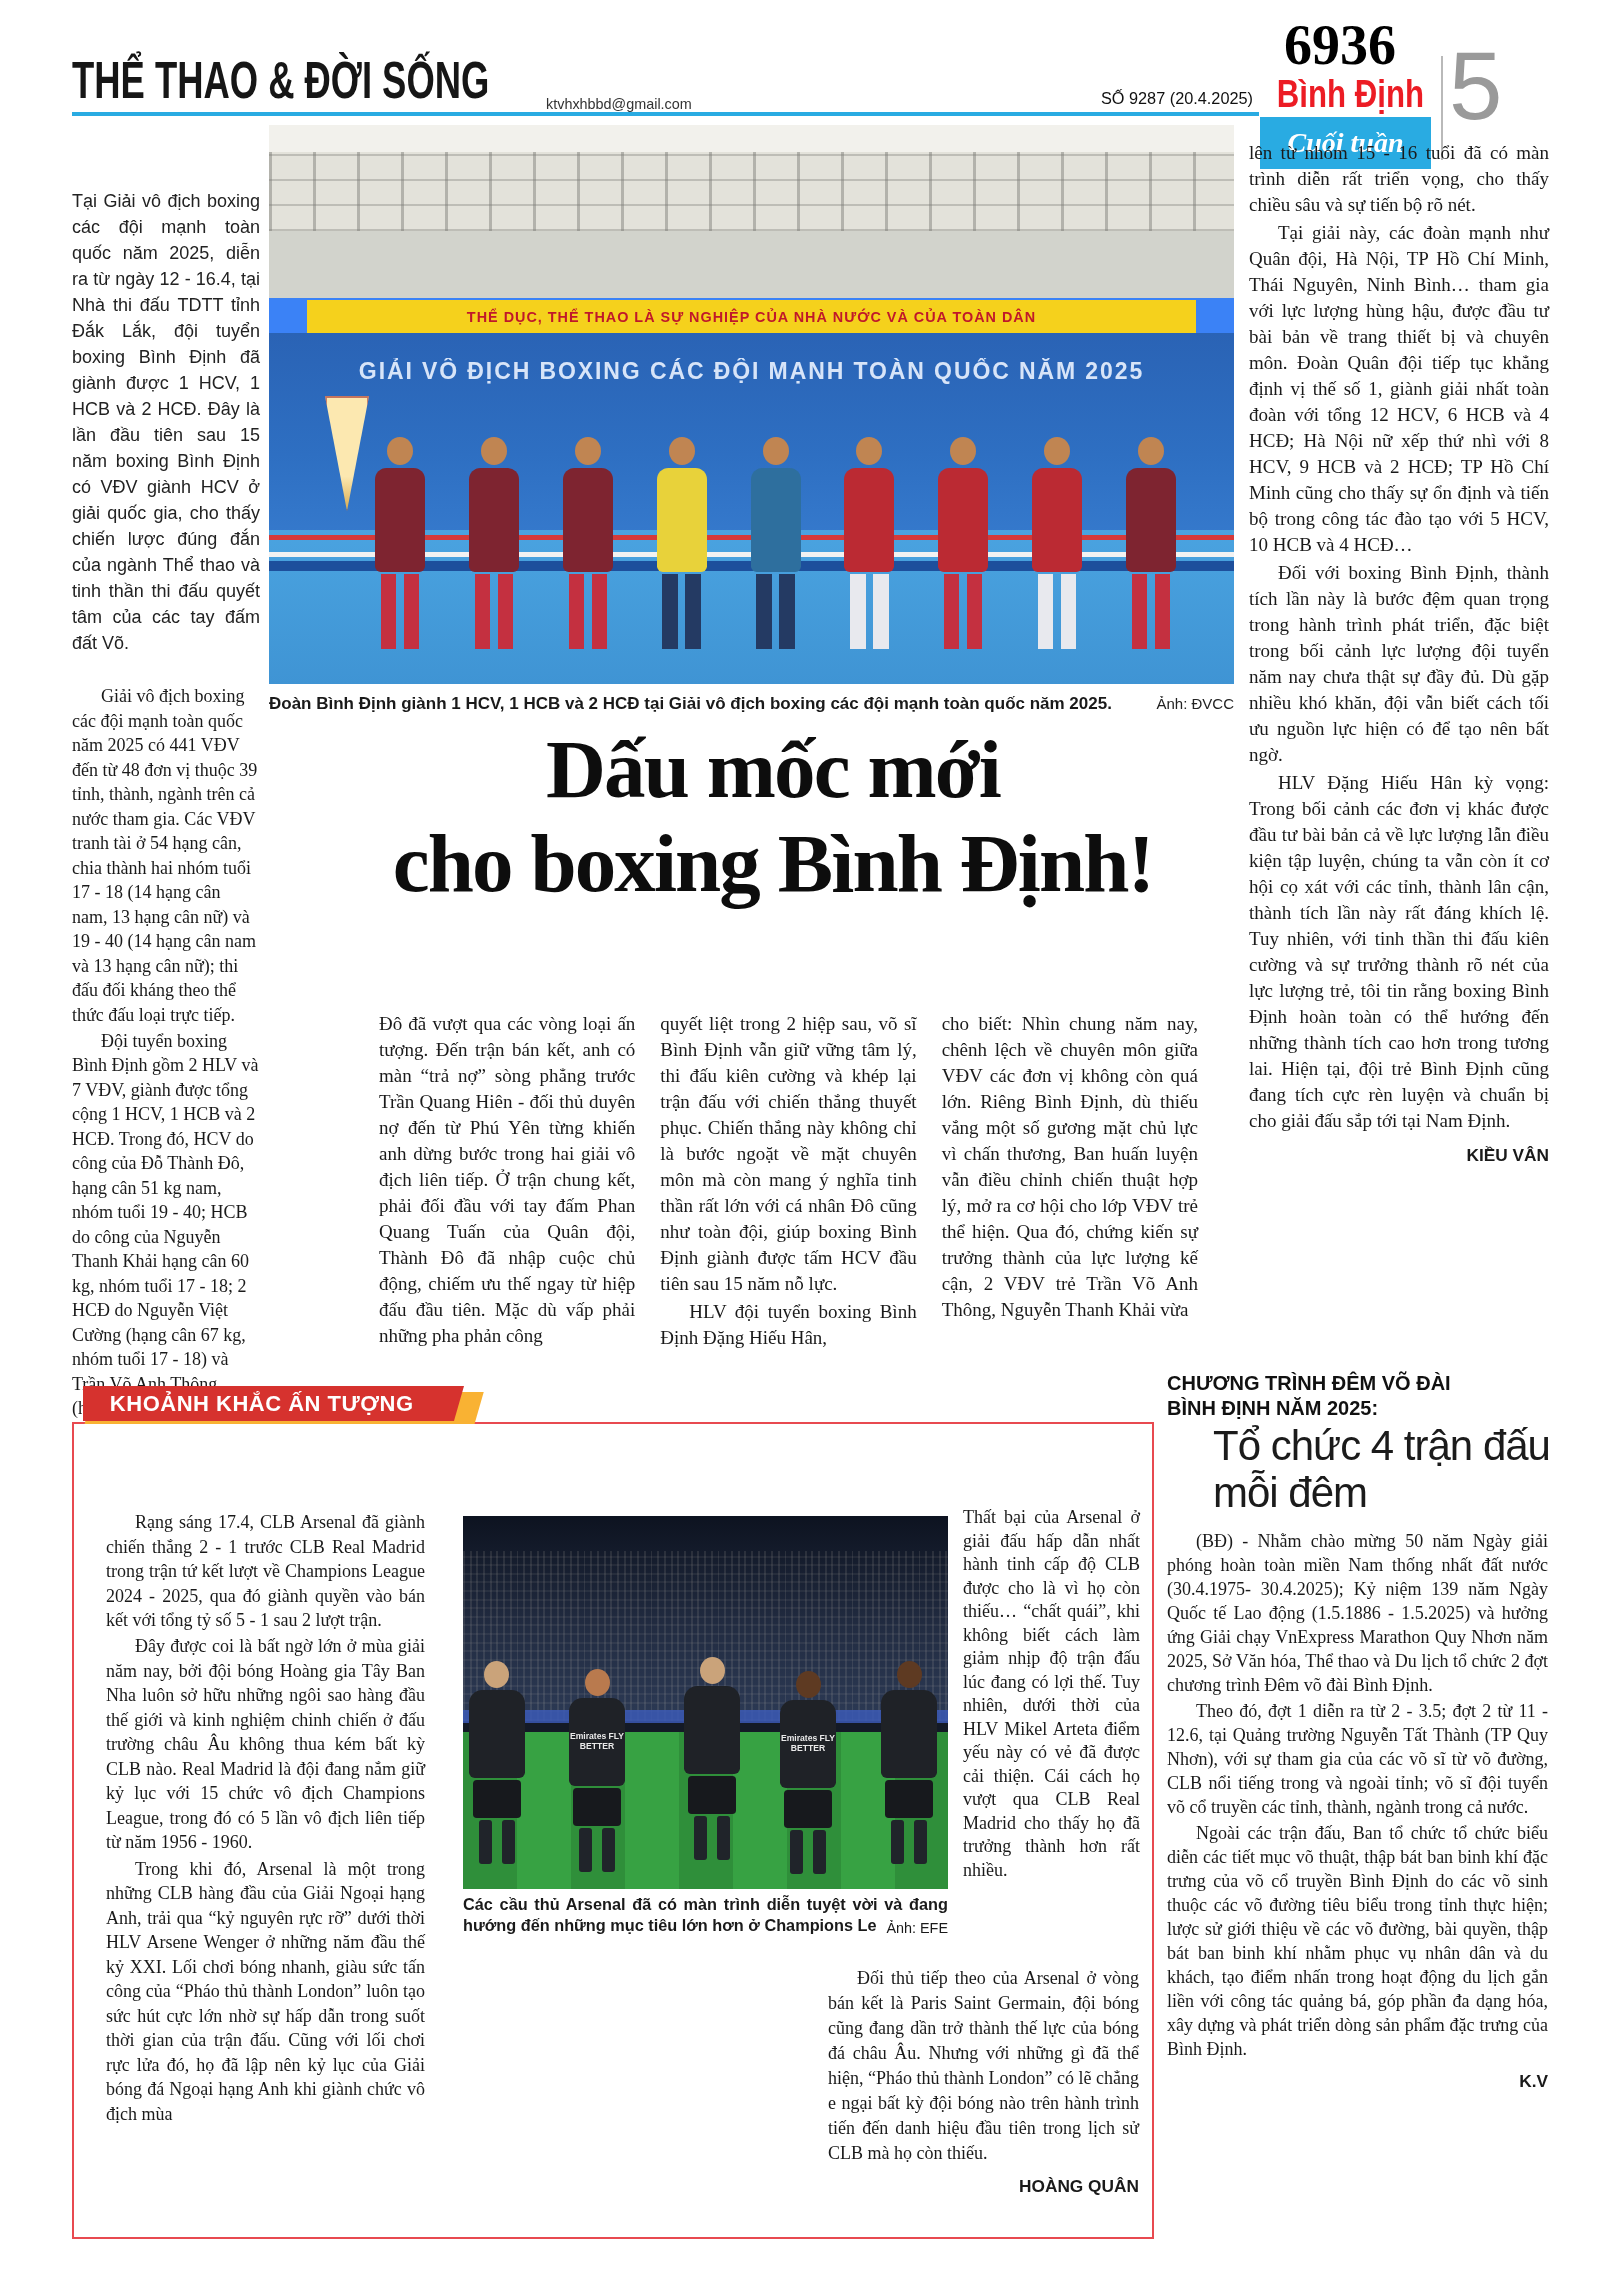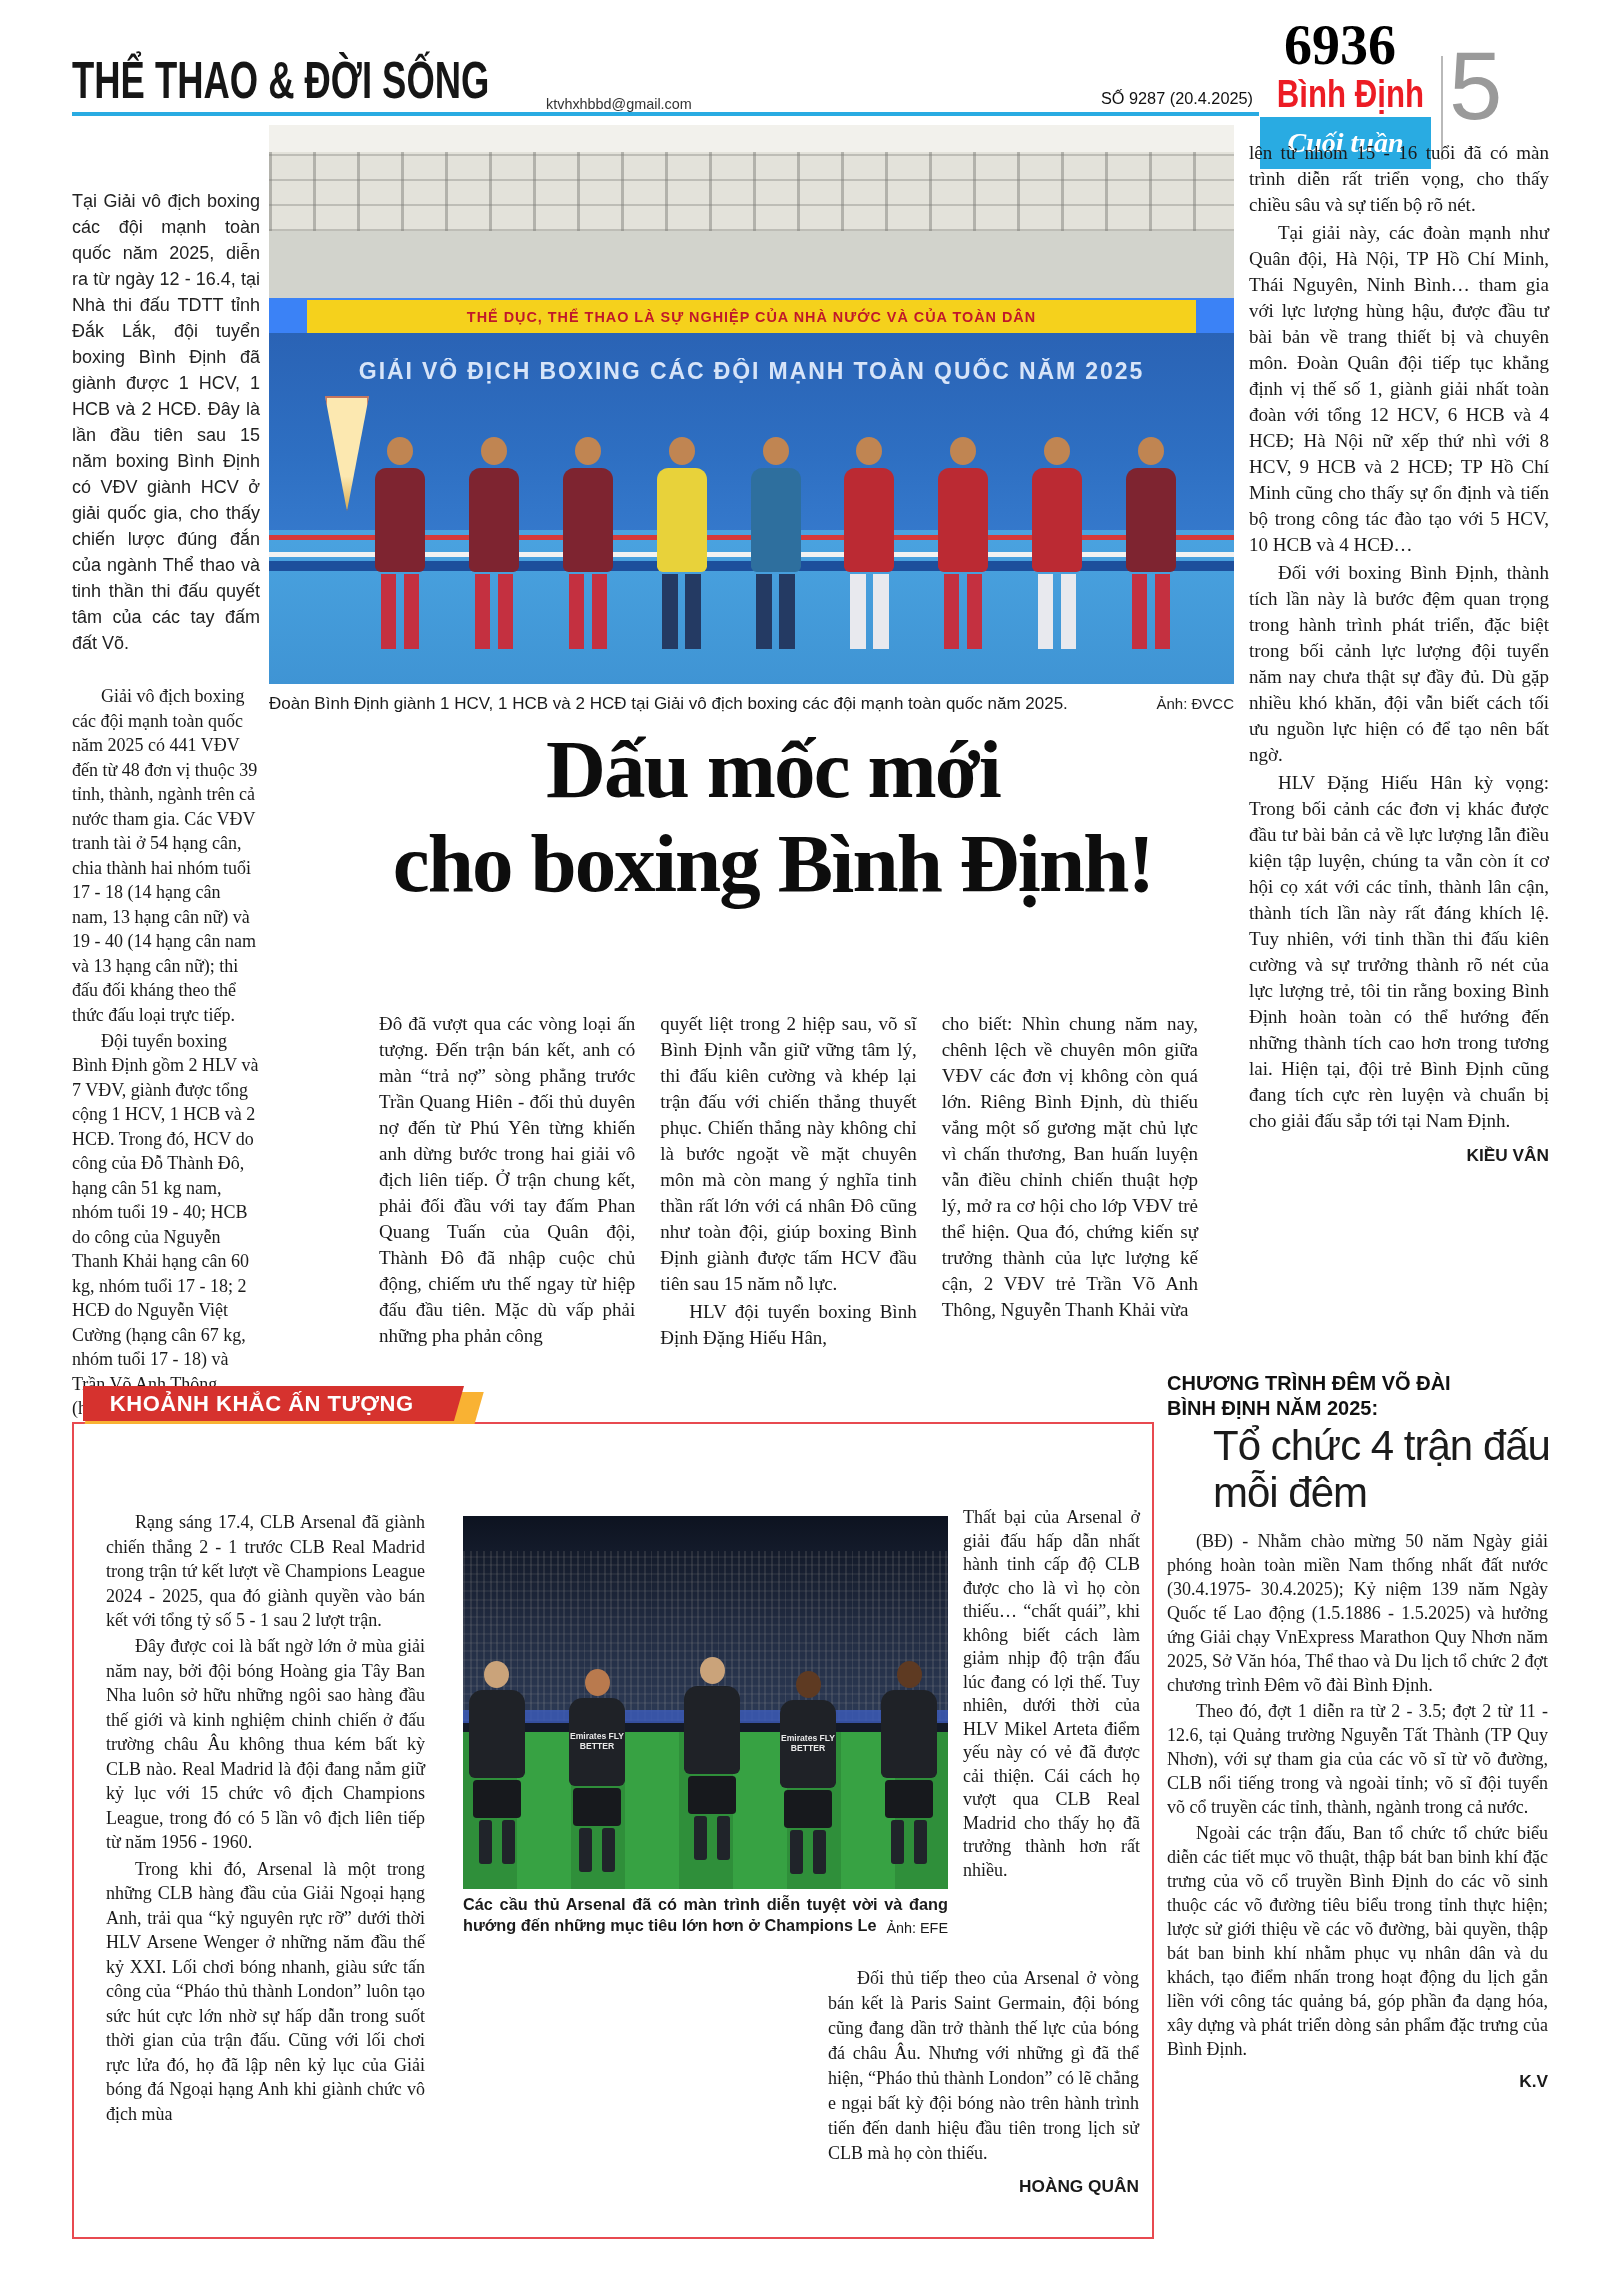--- a/index.html
+++ b/index.html
@@ -25,21 +25,21 @@
             color:#fff;font-style:italic;font-weight:700;font-size:28px;font-family:"Liberation Serif",serif;}
   .pgdivider{left:1441px;top:56px;width:1.9px;height:104px;background:#b9b9b9;}
   .pagenum{left:1449px;top:38px;font-family:"Liberation Sans",sans-serif;font-size:96px;color:#9a9a9a;line-height:1;}
 
   
   .box-lead{left:72px;top:188px;width:188px;font-family:"Liberation Sans",sans-serif;
             font-size:18px;line-height:26px;text-align:justify;color:#222;}
   .box-left-serif{left:72px;top:684px;width:188px;font-size:18px;line-height:24.5px;}
   .photo-caption-row{left:269px;top:694px;width:965px;display:flex;align-items:baseline;
             font-family:"Liberation Sans",sans-serif;}
-  .cap{font-weight:400;font-size:17px;flex:1;}
+  .cap{font-weight:700;font-size:17px;flex:1;}
   .credit{font-size:15px;color:#222;margin-left:19px;white-space:nowrap;}
   .box-headline{left:307px;top:722px;width:932px;text-align:center;font-weight:600;
             font-size:83px;line-height:94px;letter-spacing:-1.9px;color:#0d0d0d;}
   .box-cols{left:379px;top:1011px;width:819px;display:flex;gap:25px;}
   .box-cols .col{flex:1;font-size:19px;line-height:26px;text-align:justify;}
   .box-right{left:1249px;top:140px;width:300px;font-size:19px;line-height:26px;text-align:justify;}
   .author{font-family:"Liberation Sans",sans-serif;font-weight:700;font-size:17.3px;text-align:right;margin-top:8px;}
 
   
   .photo-boxing{left:269px;top:125px;width:965px;height:559px;overflow:hidden;background:#3b82f6;}

